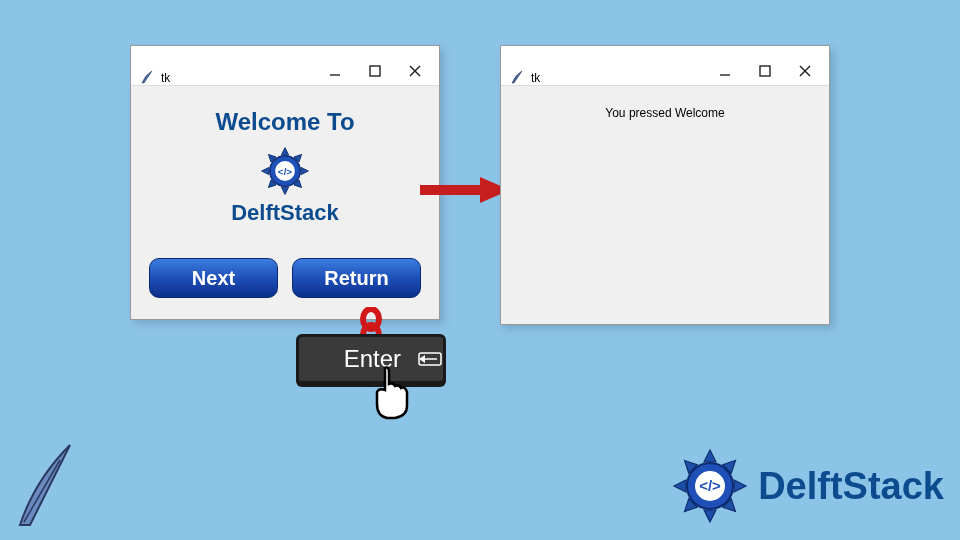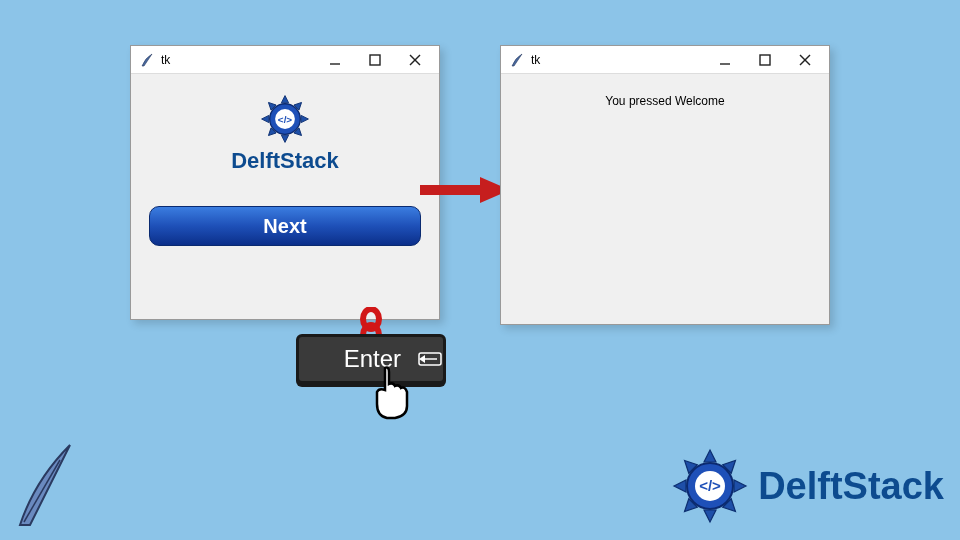--- a/index.html
+++ b/index.html
@@ -14,23 +14,23 @@
     .window {
       position: absolute;
       background: #f0f0f0;
       border: 1px solid #999;
       box-shadow: 4px 4px 8px rgba(0,0,0,0.15);
     }
     .window-left { left: 130px; top: 45px; width: 310px; height: 275px; }
     .window-right { left: 500px; top: 45px; width: 330px; height: 280px; }
     .titlebar {
       background: #ffffff;
-      height: 28px;
-      display: flex;
-      align-items: center;
+      height: 40px;
+      display: flex;
+      align-items: flex-end;
       padding: 0 4px 0 8px;
       border-bottom: 1px solid #ddd;
     }
     .feather-icon-small {
       width: 16px; height: 16px;
       display: inline-flex;
       align-items: center;
       justify-content: center;
       margin-right: 6px;
     }
@@ -189,20 +189,21 @@
         </svg>
     </span>
     <span class="win-btn">
       <svg viewBox="0 0 12 12">
           <line x1="1" y1="1" x2="11" y2="11" stroke="#222" stroke-width="1.4"></line>
           <line x1="11" y1="1" x2="1" y2="11" stroke="#222" stroke-width="1.4"></line>
         </svg>
     </span>
   </div>
   <div class="window-body">
+    <div class="welcome-heading">Welcome To</div>
     <div class="logo-row">
       <div class="delftstack-logo">
         <svg viewBox="0 0 60 60">
           <g transform="translate(30,30)">
             <g fill="#1e4fa8" stroke="#0d2f70" stroke-width="1">
               <path d="M0,-26 L4,-18 L-4,-18 Z" transform="rotate(0)"></path>
               <path d="M0,-26 L4,-18 L-4,-18 Z" transform="rotate(45)"></path>
               <path d="M0,-26 L4,-18 L-4,-18 Z" transform="rotate(90)"></path>
               <path d="M0,-26 L4,-18 L-4,-18 Z" transform="rotate(135)"></path>
               <path d="M0,-26 L4,-18 L-4,-18 Z" transform="rotate(180)"></path>
@@ -213,20 +214,21 @@
             <circle r="17" fill="#1e50b8" stroke="#0b2a70" stroke-width="1.5"></circle>
             <circle r="11" fill="#fff"></circle>
             <text x="0" y="4" font-size="11" font-weight="bold" text-anchor="middle" fill="#1e50b8">&lt;/&gt;</text>
           </g>
         </svg>
       </div>
       <div class="delftstack-text">DelftStack</div>
     </div>
     <div class="button-row">
       <div class="tk-button">Next</div>
+      <div class="tk-button">Return</div>
     </div>
   </div>
 </div>
 
 <div class="arrow">
   <svg viewBox="0 0 90 30" width="90" height="30">
     <line x1="0" y1="15" x2="62" y2="15" stroke="#c61e1e" stroke-width="10"></line>
     <polygon points="60,2 90,15 60,28" fill="#c61e1e"></polygon>
   </svg>
 </div>

